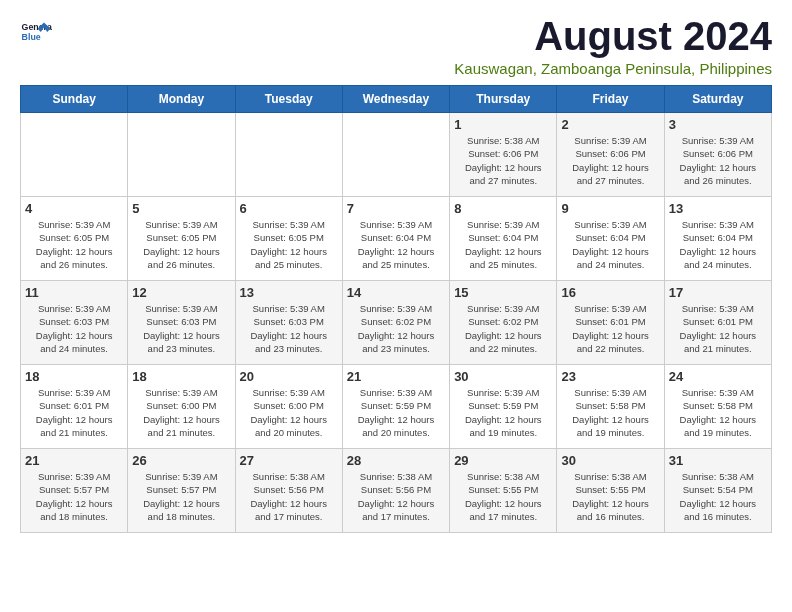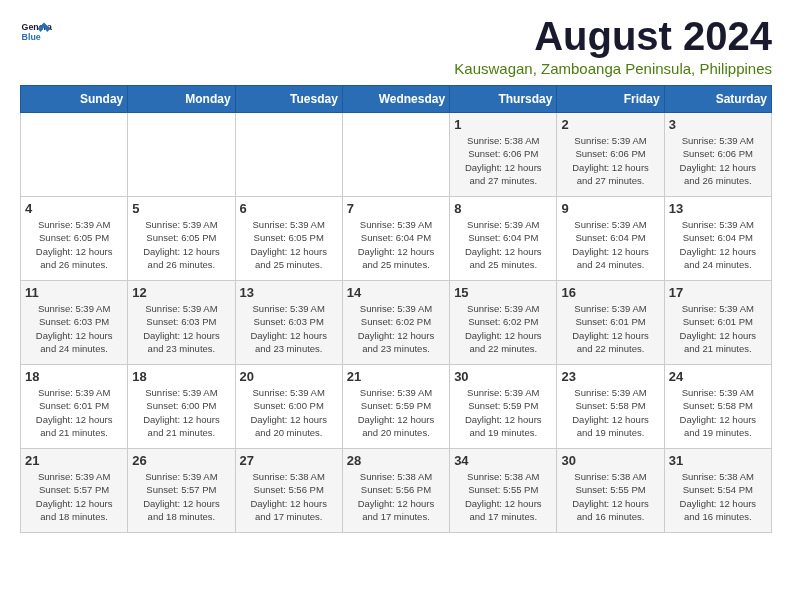--- a/index.html
+++ b/index.html
@@ -44,21 +44,21 @@
       border-collapse: collapse;
       margin-top: 8px;
       table-layout: fixed;
     }
     thead tr th {
       background-color: #2a6db5;
       color: #fff;
       font-size: 12px;
       font-weight: bold;
       padding: 6px 4px;
-      text-align: right;
+      text-align: center;
       border: 1px solid #1a5a9a;
     }
     tbody tr td {
       border: 1px solid #ccc;
       vertical-align: top;
       padding: 4px 4px 4px 4px;
       font-size: 10px;
       color: #333;
       height: 84px;
       background: #fff;
@@ -316,21 +316,21 @@
 and 17 minutes.</div>
         </td>
         <td>
           <span class="day-number">28</span>
           <div class="day-info" style="white-space: pre-line;">Sunrise: 5:38 AM
 Sunset: 5:56 PM
 Daylight: 12 hours
 and 17 minutes.</div>
         </td>
         <td>
-          <span class="day-number">34</span>
+          <span class="day-number">29</span>
           <div class="day-info" style="white-space: pre-line;">Sunrise: 5:38 AM
 Sunset: 5:55 PM
 Daylight: 12 hours
 and 17 minutes.</div>
         </td>
         <td>
           <span class="day-number">30</span>
           <div class="day-info" style="white-space: pre-line;">Sunrise: 5:38 AM
 Sunset: 5:55 PM
 Daylight: 12 hours

